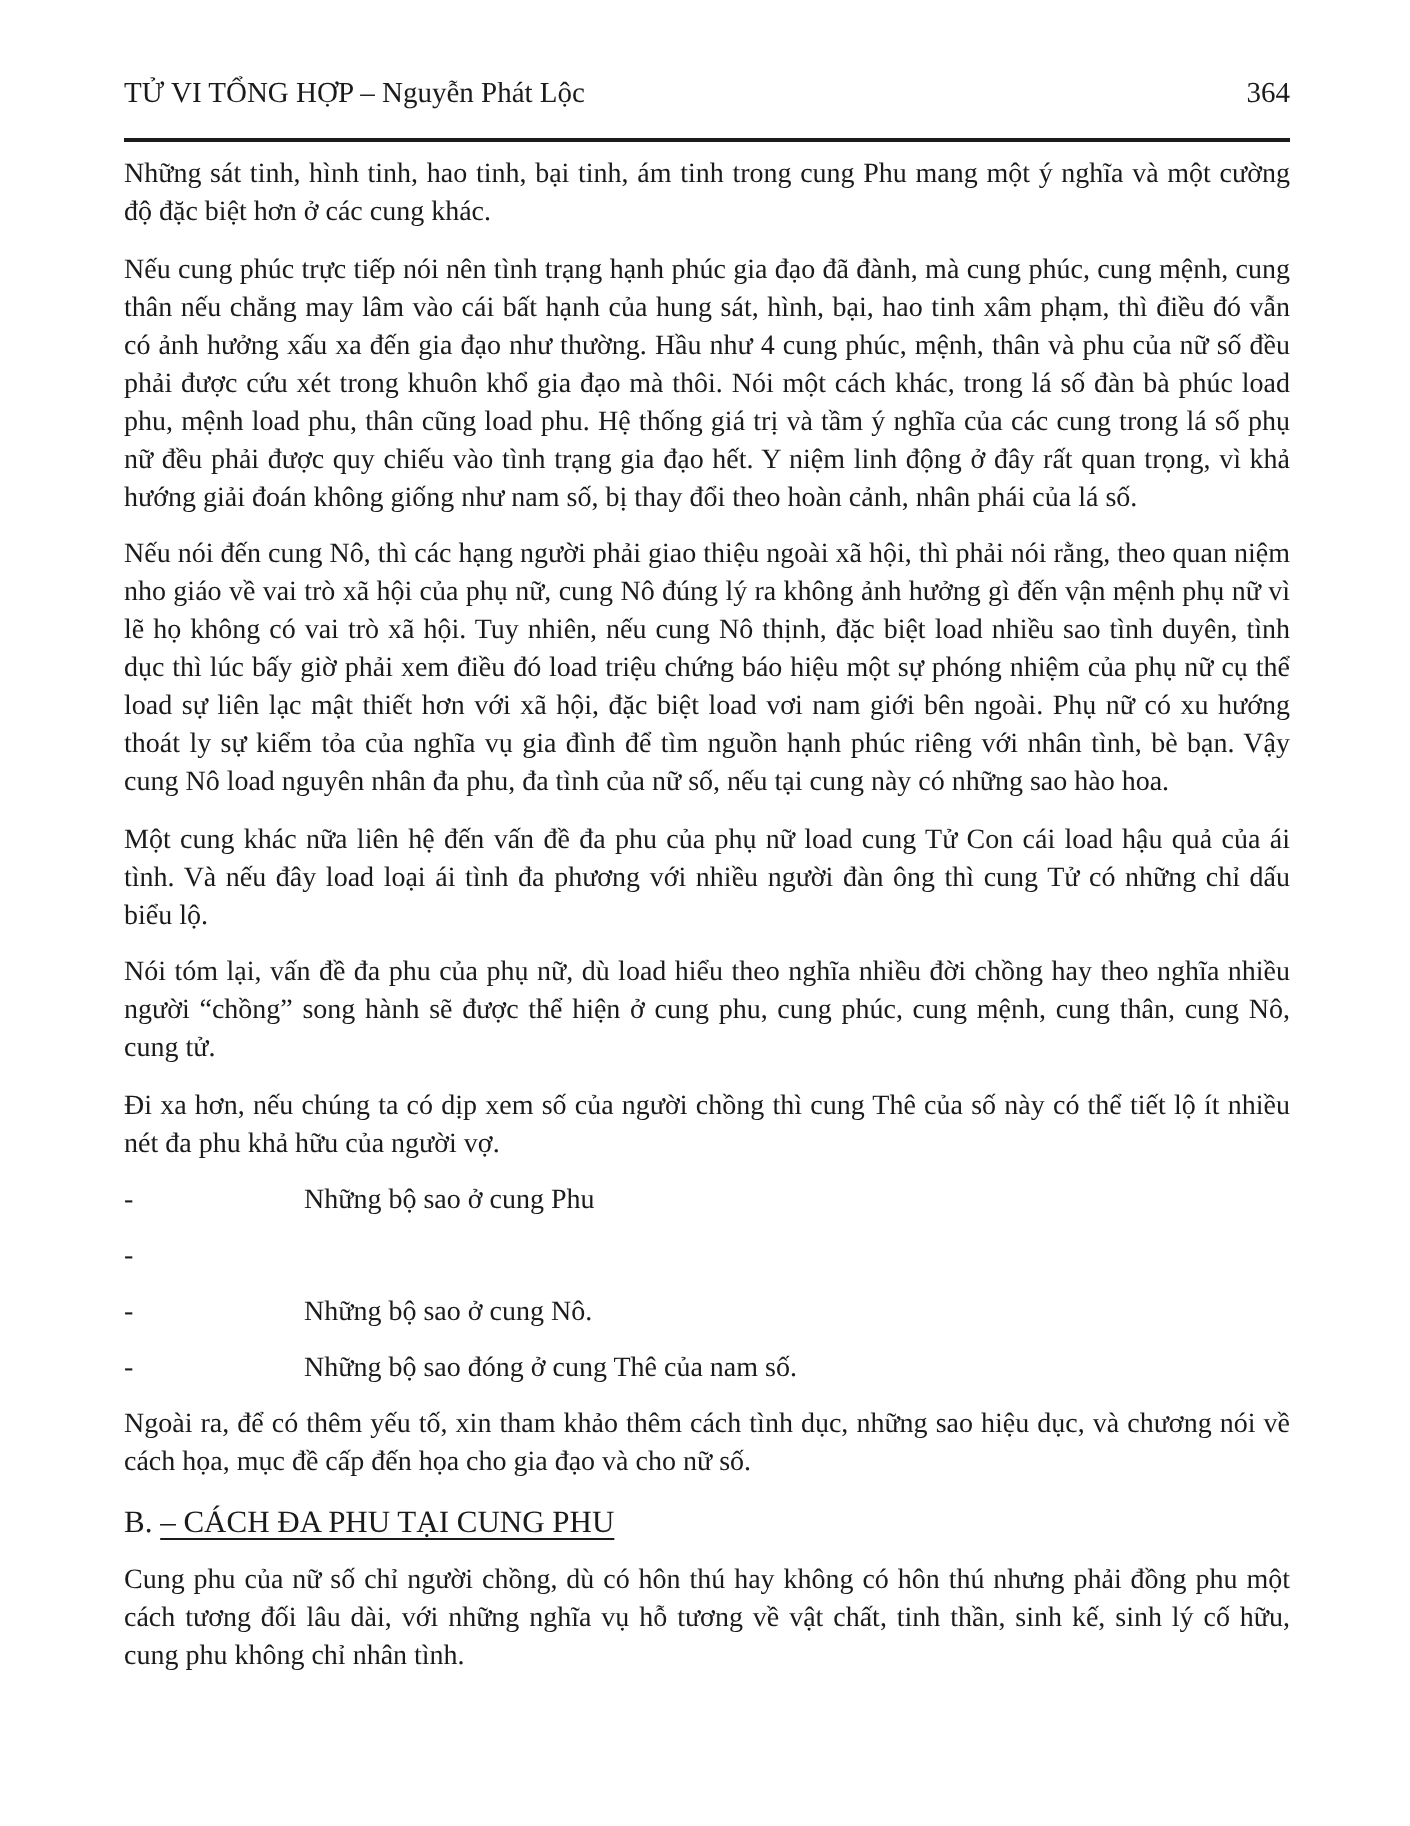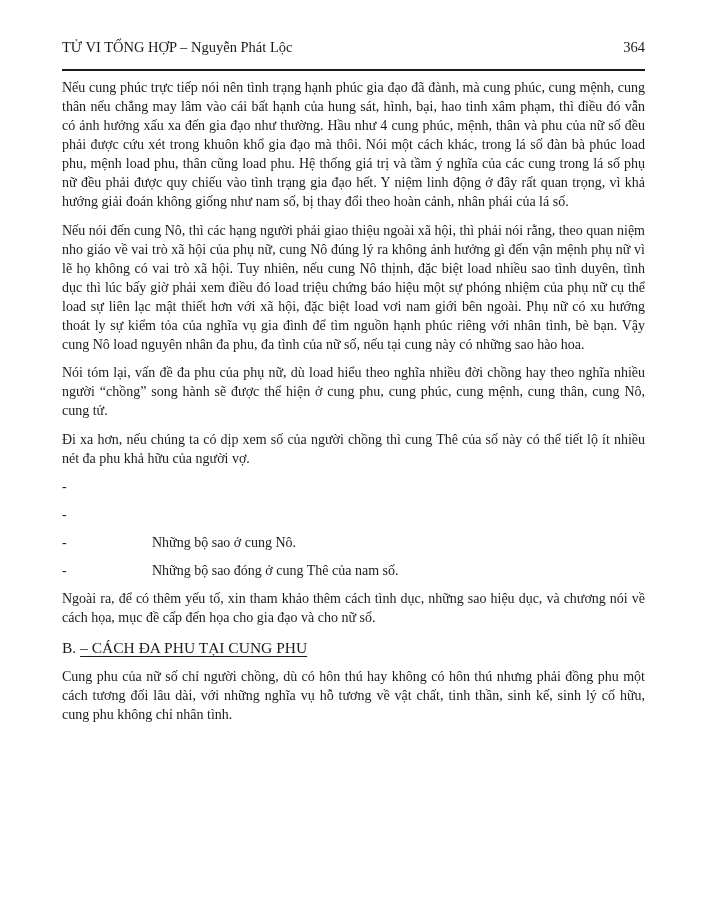--- a/index.html
+++ b/index.html
@@ -67,34 +67,37 @@
 
 <div class="page">
 
   <div class="running-header">
     <span>TỬ VI TỔNG HỢP – Nguyễn Phát Lộc</span>
     <span>364</span>
   </div>
 
   <hr class="header-rule">
 
+  <p class="para">Những sát tinh, hình tinh, hao tinh, bại tinh, ám tinh trong cung Phu mang một ý nghĩa và một cường độ đặc biệt hơn ở các cung khác.</p>
 
   <p class="para">Nếu cung phúc trực tiếp nói nên tình trạng hạnh phúc gia đạo đã đành, mà cung phúc, cung mệnh, cung thân nếu chẳng may lâm vào cái bất hạnh của hung sát, hình, bại, hao tinh xâm phạm, thì điều đó vẫn có ảnh hưởng xấu xa đến gia đạo như thường.  Hầu như 4 cung phúc, mệnh, thân và phu của nữ số đều phải được cứu xét trong khuôn khổ gia đạo mà thôi.  Nói một cách khác, trong lá số đàn bà phúc load phu, mệnh  load phu, thân cũng load phu.  Hệ thống giá trị và tầm ý nghĩa của các cung trong lá số phụ nữ đều phải được quy chiếu vào tình trạng gia đạo hết.  Y niệm linh động ở đây rất quan trọng, vì khả hướng giải đoán không giống như nam số, bị thay đổi theo hoàn cảnh, nhân phái của lá số.</p>
 
   <p class="para">Nếu nói đến cung Nô, thì các hạng người phải giao thiệu ngoài xã hội, thì phải nói rằng, theo quan niệm nho giáo về vai trò xã hội của phụ nữ, cung Nô đúng lý ra không ảnh hưởng gì đến vận mệnh phụ nữ vì lẽ họ không có vai trò xã hội.  Tuy nhiên, nếu cung Nô thịnh, đặc biệt load nhiều sao tình duyên, tình dục thì lúc bấy giờ phải xem điều đó load triệu chứng báo hiệu một sự phóng nhiệm của phụ nữ cụ thể load sự liên lạc mật thiết hơn với xã hội, đặc biệt load vơi nam giới bên ngoài.  Phụ nữ có xu hướng thoát ly sự kiểm tỏa của nghĩa vụ gia đình để tìm nguồn hạnh phúc riêng với nhân tình, bè bạn.  Vậy cung Nô load nguyên nhân đa phu, đa tình của nữ số, nếu tại cung này có những sao hào hoa.</p>
 
+  <p class="para">Một cung khác nữa liên hệ đến vấn đề đa phu của phụ nữ load cung Tử Con cái load hậu quả của ái tình.  Và nếu đây load loại ái tình đa phương với nhiều người đàn ông thì cung Tử có những chỉ dấu biểu lộ.</p>
 
   <p class="para">Nói tóm lại, vấn đề đa phu của phụ nữ, dù load hiểu theo nghĩa nhiều đời chồng hay theo nghĩa nhiều người “chồng” song hành sẽ được thể hiện ở cung phu, cung phúc, cung mệnh, cung thân, cung Nô, cung tử.</p>
 
   <p class="para">Đi xa hơn, nếu chúng ta có dịp xem số của người chồng thì cung Thê của số này có thể tiết lộ ít nhiều nét đa phu khả hữu của người vợ.</p>
 
 
   <div class="bullet-list">
     <div class="bullet-item">
       <span class="bullet-marker">-</span>
+      <span class="bullet-text">Những bộ sao ở cung Phu</span>
     </div>
     <div class="bullet-item">
       <span class="bullet-marker">-</span>
     </div>
     <div class="bullet-item">
       <span class="bullet-marker">-</span>
       <span class="bullet-text">Những bộ sao ở cung Nô.</span>
     </div>
     <div class="bullet-item">
       <span class="bullet-marker">-</span>

